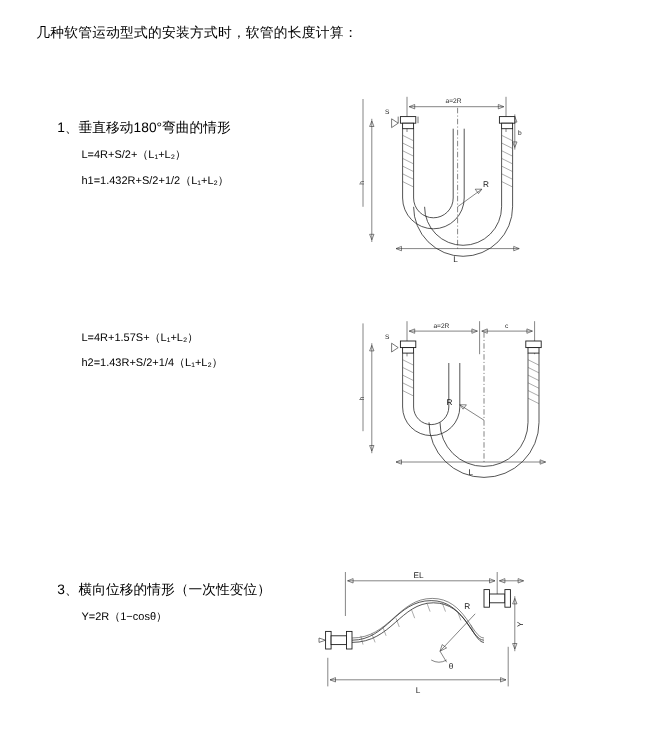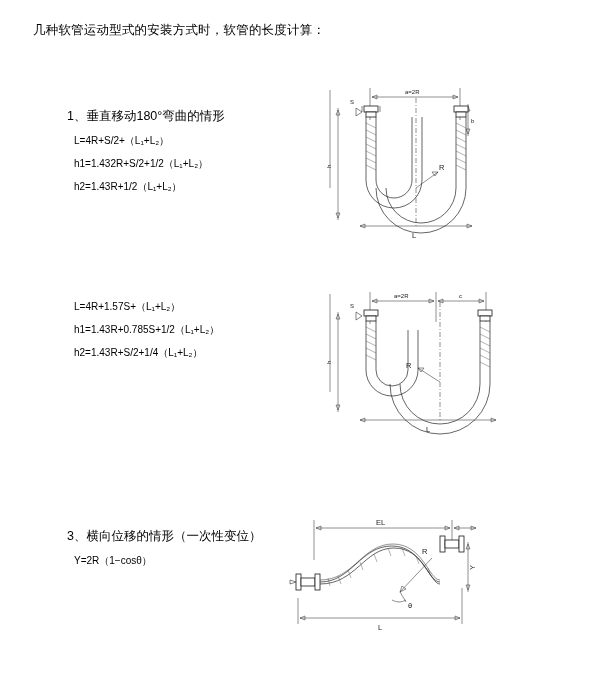--- a/index.html
+++ b/index.html
@@ -39,21 +39,20 @@
 
   .txtblock {
     position: absolute;
     left: 52px;
     width: 250px;
   }
   .title {
     font-size: 12.5px;
     white-space: nowrap;
     margin-bottom: 9px;
-    margin-left: 15px;
   }
   .formula {
     font-size: 10px;
     white-space: nowrap;
     margin: 0 0 9px 22px;
   }
   .formula:last-child { margin-bottom: 0; }
 
   .figure {
     position: absolute;
@@ -77,21 +76,20 @@
 
 <div class="page">
 
   <div class="intro">几种软管运动型式的安装方式时，软管的长度计算：</div>
 
   <div class="section sec1">
     <div class="txtblock">
       <div class="title">1、垂直移动180°弯曲的情形</div>
       <div class="formula">L=4R+S/2+（L₁+L₂）</div>
       <div class="formula">h1=1.432R+S/2+1/2（L₁+L₂）</div>
-      <div class="formula">h2=1.43R+1/2（L₁+L₂）</div>
     </div>
 
     <div class="figure fig1">
       <svg width="200" height="200" viewBox="0 0 200 200">
 
         <path class="dim" d="M30 22 L30 120"></path>
         <path class="dim" d="M70 20 L70 52"></path>
         <path class="dim" d="M160 20 L160 52"></path>
         <path class="dim" d="M72 29 L158 29"></path>
         <path class="dim" d="M72 29 l5 -2 l0 4 z" fill="#333"></path>
@@ -139,21 +137,20 @@
         <path class="dim" d="M60 158 l5 -2 l0 4 z" fill="#333"></path>
         <path class="dim" d="M172 158 l-5 -2 l0 4 z" fill="#333"></path>
         <text class="dimtxt8" x="112" y="170">L</text>
       </svg>
     </div>
   </div>
 
   <div class="section sec2">
     <div class="txtblock">
       <div class="formula">L=4R+1.57S+（L₁+L₂）</div>
-      <div class="formula">h1=1.43R+0.785S+1/2（L₁+L₂）</div>
       <div class="formula">h2=1.43R+S/2+1/4（L₁+L₂）</div>
     </div>
 
     <div class="figure fig2">
       <svg width="200" height="180" viewBox="0 0 200 180">
 
         <path class="dim" d="M30 22 L30 120"></path>
         <path class="dim" d="M70 20 L70 52"></path>
         <path class="dim" d="M136 20 L136 50"></path>
         <path class="dim" d="M186 20 L186 50"></path>

